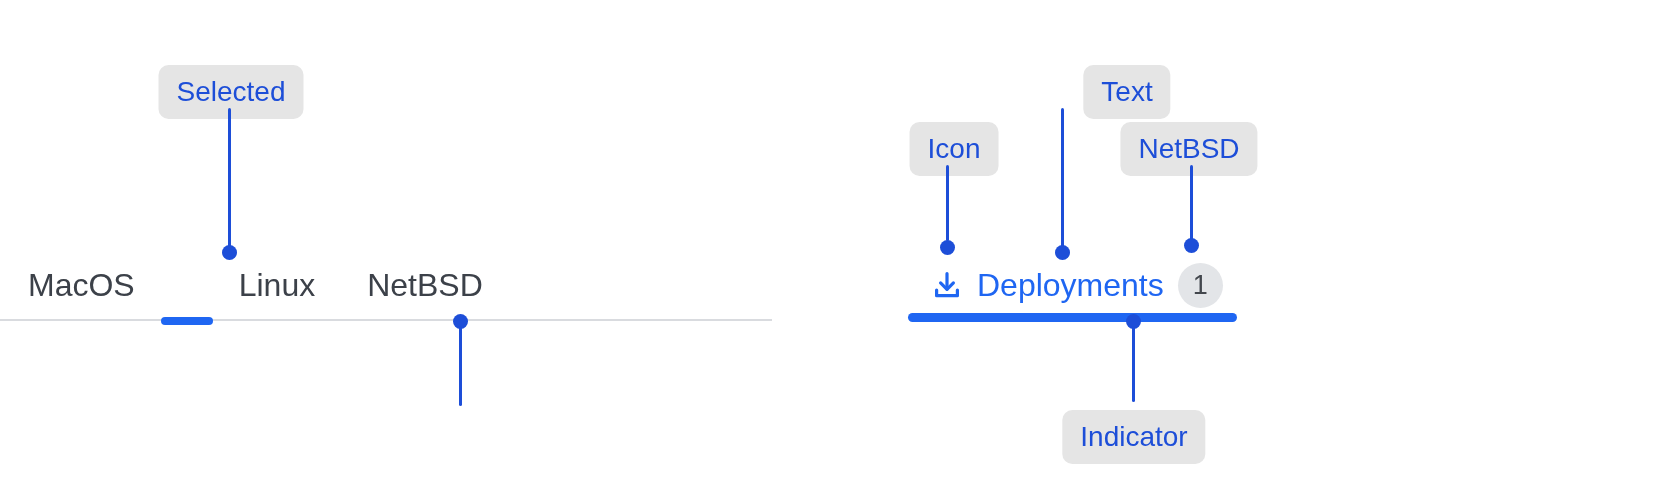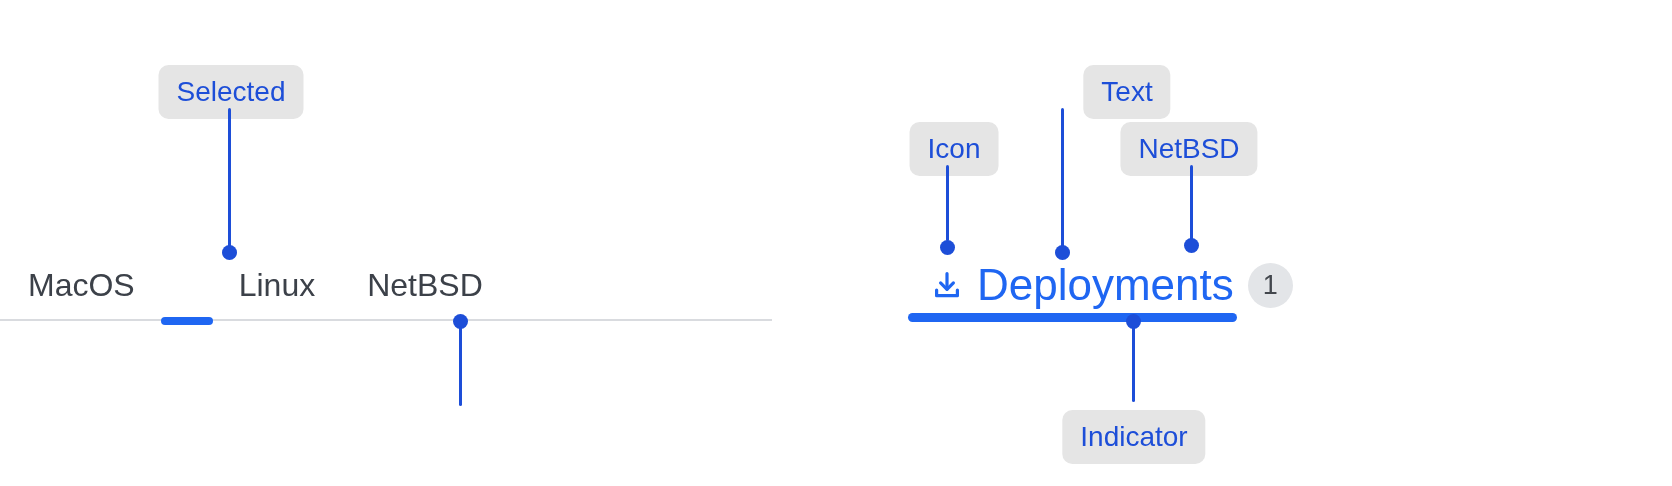--- a/index.html
+++ b/index.html
@@ -10,21 +10,21 @@
   
   .tabbar-line{position:absolute;left:0;top:319px;width:772px;height:2px;background:#d9dbdf;}
   .tabs{position:absolute;left:2px;top:250px;height:70px;display:flex;align-items:center;}
   .tab{position:relative;height:70px;display:flex;align-items:center;padding:0 26px;
        font-size:32px;font-weight:400;color:#3c4149;cursor:pointer;white-space:nowrap;}
   .tab.selected{color:#1f66f2;}
   .tab-underline{position:absolute;left:0;top:67px;width:100%;height:8px;border-radius:4px;background:#1f66f2;}
   
   .dep-tab{position:absolute;left:931px;top:250px;height:70px;display:flex;align-items:center;gap:14px;cursor:pointer;}
   .dep-icon{width:32px;height:32px;display:block;}
-  .dep-label{font-size:44px;font-weight:500;color:#1f66f2;white-space:nowrap;}
+  .dep-label{font-size:32px;font-weight:500;color:#1f66f2;white-space:nowrap;}
   .dep-badge{width:45px;height:45px;border-radius:50%;background:#e3e5e8;color:#43474d;
              display:flex;align-items:center;justify-content:center;font-size:27px;font-weight:500;}
   .dep-indicator{position:absolute;left:908px;top:313px;width:329px;height:9px;border-radius:5px;background:#1f66f2;}
   
   .pill{position:absolute;background:#e5e5e5;color:#1d4ed8;font-size:28px;font-weight:500;
         height:38px;line-height:38px;padding:8px 18px;border-radius:10px;white-space:nowrap;
         transform:translateX(-50%);}
   .vline{position:absolute;width:3px;background:#1d4ed8;border-radius:2px;}
   .dot{position:absolute;width:15px;height:15px;border-radius:50%;background:#1d4ed8;}
 </style>

